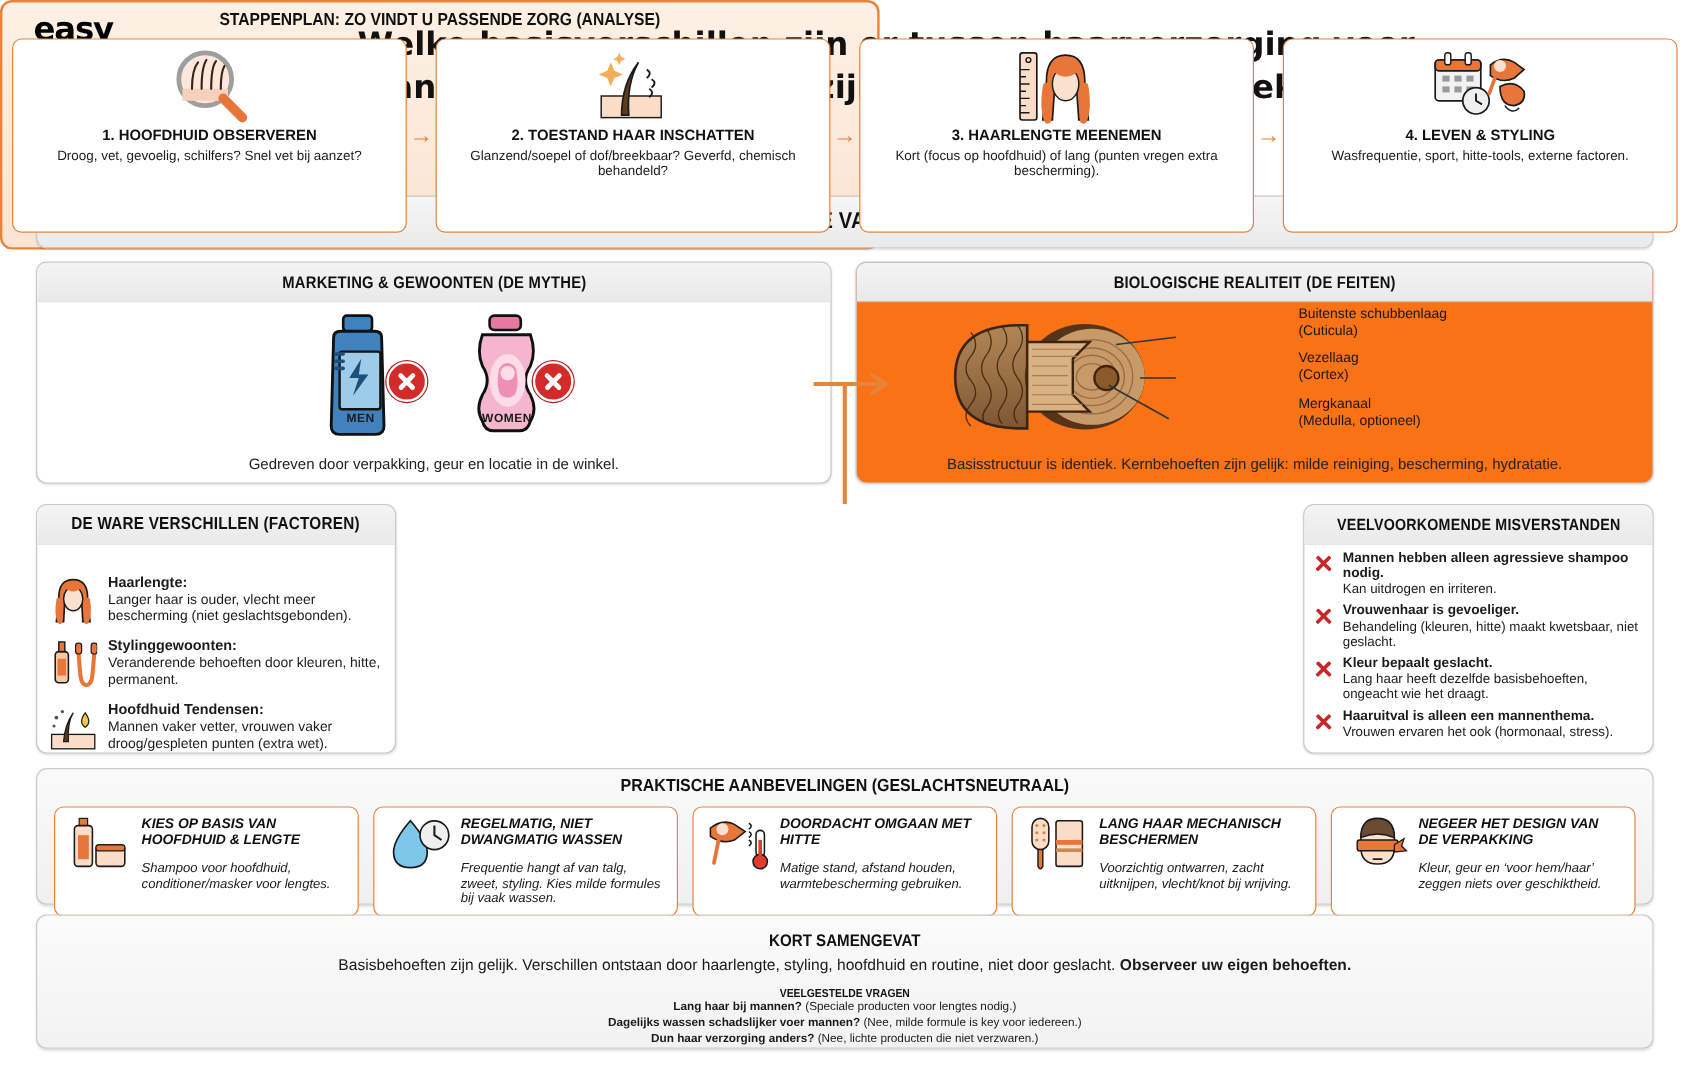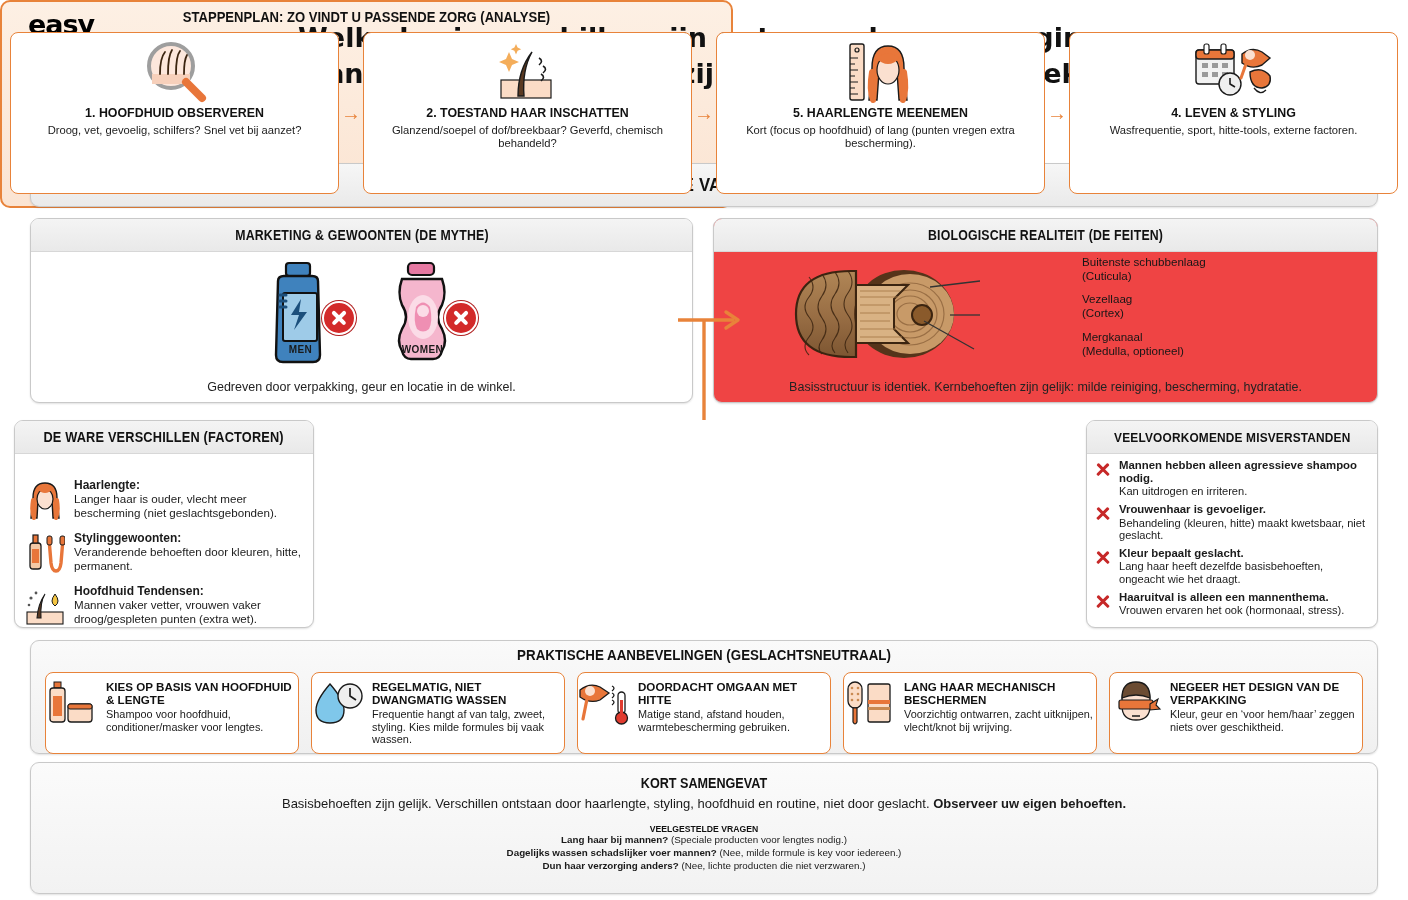--- a/index.html
+++ b/index.html
@@ -48,21 +48,21 @@
     transform-origin: center;
   }
 
   
   #banner { left: 30px; top: 163px; width: 1348px; height: 44px;
             background: linear-gradient(#f6f6f6,#eaeaea); display:flex; align-items:center; justify-content:center; }
   #banner .bar-title { font-size: 19px; }
 
   
   #myth  { left: 30px;  top: 218px; width: 663px; height: 185px; background:#fff; }
-  #facts { left: 713px; top: 218px; width: 665px; height: 185px; background:#ef4444; }
+  #facts { left: 713px; top: 218px; width: 665px; height: 185px; background:#f97316; }
   .panel-head {
     height: 33px; background: linear-gradient(#f4f4f4,#e9e9e9);
     border-bottom: 1px solid #d7d7d7;
     border-radius: 8px 8px 0 0;
     display: flex; align-items: center; justify-content: center;
   }
   .panel-head .bar-title { font-size: 14px; }
   .panel-foot {
     position: absolute; left: 0; right: 0; bottom: 8px;
     text-align: center; font-size: 12.5px; color: #222;
@@ -84,21 +84,21 @@
   .xmark:after  { transform: rotate(-45deg); }
   .blabel { position:absolute; width:100%; bottom:10px; text-align:center;
             font-size:10px; font-weight:700; color:#1a1a1a; letter-spacing:.4px; }
 
   
   .hairfig { position:absolute; left:20px; top:40px; width:300px; height:110px; }
   .leaders { position:absolute; left: 368px; top: 36px; font-size: 11.6px; line-height: 1.22; color:#161616; }
   .leaders .lrow { margin-bottom: 9px; }
 
   
-  #factors { left: 14px; top: 420px; width: 300px; height: 208px; background:#fff; }
+  #factors { left: 30px; top: 420px; width: 300px; height: 208px; background:#fff; }
   #factors .panel-head .bar-title { font-size: 14.5px; }
   .flist { padding: 24px 10px 0 10px; }
   .frow { display:flex; gap: 9px; margin-bottom: 9px; align-items:flex-start; }
   .ficon { width: 40px; height: 44px; flex: 0 0 40px; }
   .ftxt  { font-size: 11.6px; line-height: 1.2; color:#1b1b1b; }
   .ftxt b { font-size: 12px; }
 
   #steps {
     left: 343px; top: 420px; width: 733px; height: 208px;
     background: linear-gradient(#fdf0e4,#fbe4d2);
@@ -133,28 +133,28 @@
   .mtxt { font-size: 11.1px; line-height: 1.16; color:#1b1b1b; }
   .mtxt b { font-size: 11.4px; }
 
   
   #recs { left: 30px; top: 640px; width: 1348px; height: 114px;
           background: linear-gradient(#fafafa,#f0f0f0); }
   .recs-title { text-align:center; font-weight:700; font-size:14.5px; padding-top:6px; color:#111;
                 font-family:"Liberation Sans Narrow","Liberation Sans",sans-serif; transform: scaleX(.92); }
   .recs-row { position:absolute; left:14px; right:14px; top:31px; display:flex; gap:12px; }
   .rec-card { flex:1 1 0; background:#fff; border:1.6px solid #e8833a; border-radius:8px;
-              padding:7px 0; display:flex; gap:8px; align-items:flex-start; min-height:62px; }
+              padding:7px 12px; display:flex; gap:8px; align-items:flex-start; min-height:62px;font-style:italic; }
   .rec-ico { flex:0 0 52px; height:48px; }
   .rec-h { font-weight:700; font-size:11.6px; line-height:1.12; color:#111;
            font-family:"Liberation Sans Narrow","Liberation Sans",sans-serif; }
-  .rec-p { font-size:10.9px; line-height:1.16; margin-top:2px; color:#1b1b1b; }
-
-  
-  #summary { left: 30px; top: 762px; width: 1348px; height: 132px;
+  .rec-p { font-size:10.9px; line-height:1.16; margin-top:12px; color:#1b1b1b; }
+
+  
+  #summary { left: 30px; top: 762px; width: 1348px; height: 112px;
              background: linear-gradient(#fbfbfb,#f2f2f2); }
   .sum-title { text-align:center; font-weight:700; font-size:14px; padding-top:12px; color:#111;
                font-family:"Liberation Sans Narrow","Liberation Sans",sans-serif; transform: scaleX(.9); }
   .sum-line { text-align:center; font-size:13px; margin-top:5px; color:#1a1a1a; }
   .faq-title { text-align:center; font-weight:700; font-size:9.6px; margin-top:12px; color:#111;
                font-family:"Liberation Sans Narrow","Liberation Sans",sans-serif; transform: scaleX(.9); }
   .faq-line { text-align:center; font-size:9.8px; line-height:1.32; color:#1a1a1a; }
   .faq-line b { font-weight:700; }
 
   
@@ -381,21 +381,21 @@
           <circle cx="13" cy="10" r="2" fill="none" stroke="#1a1a1a" stroke-width="1.2"></circle>
           <g stroke="#1a1a1a" stroke-width="1.2">
             <path d="M6 18 h8 M6 24 h5 M6 30 h8 M6 36 h5 M6 42 h8 M6 48 h5 M6 54 h8"></path>
           </g>
           <path d="M28 28 q0 -22 16 -22 q16 0 16 22 l3 32 h-8 l-2 -28 h-18 l-2 28 h-8 z" fill="#e8763a" stroke="#1a1a1a" stroke-width="1.4"></path>
           <ellipse cx="44" cy="30" rx="11" ry="14" fill="#fbe0d0" stroke="#1a1a1a" stroke-width="1.2"></ellipse>
           <path d="M32 18 q12 -9 24 0 q-6 6 -12 6 q-6 0 -12 -6z" fill="#e8763a"></path>
           <path d="M28 32 q-3 18 1 28 M60 32 q3 18 -1 28" stroke="#e8763a" stroke-width="6" fill="none" stroke-linecap="round"></path>
         </svg>
       </div>
-      <div class="step-h">5. HAARLENGTE MEENEMEN</div>
+      <div class="step-h">3. HAARLENGTE MEENEMEN</div>
       <div class="step-p">Kort (focus op hoofdhuid) of lang (punten vregen extra bescherming).</div>
     </div>
 
     <div class="step-arrow">→</div>
 
     <div class="step-card">
       <div class="step-ico">
         <svg width="84" height="64" viewBox="0 0 84 64">
           <rect x="4" y="10" width="38" height="34" rx="3" fill="#f2f2f2" stroke="#1a1a1a" stroke-width="1.4"></rect>
           <rect x="4" y="10" width="38" height="9" rx="3" fill="#e8763a" stroke="#1a1a1a" stroke-width="1.4"></rect>

